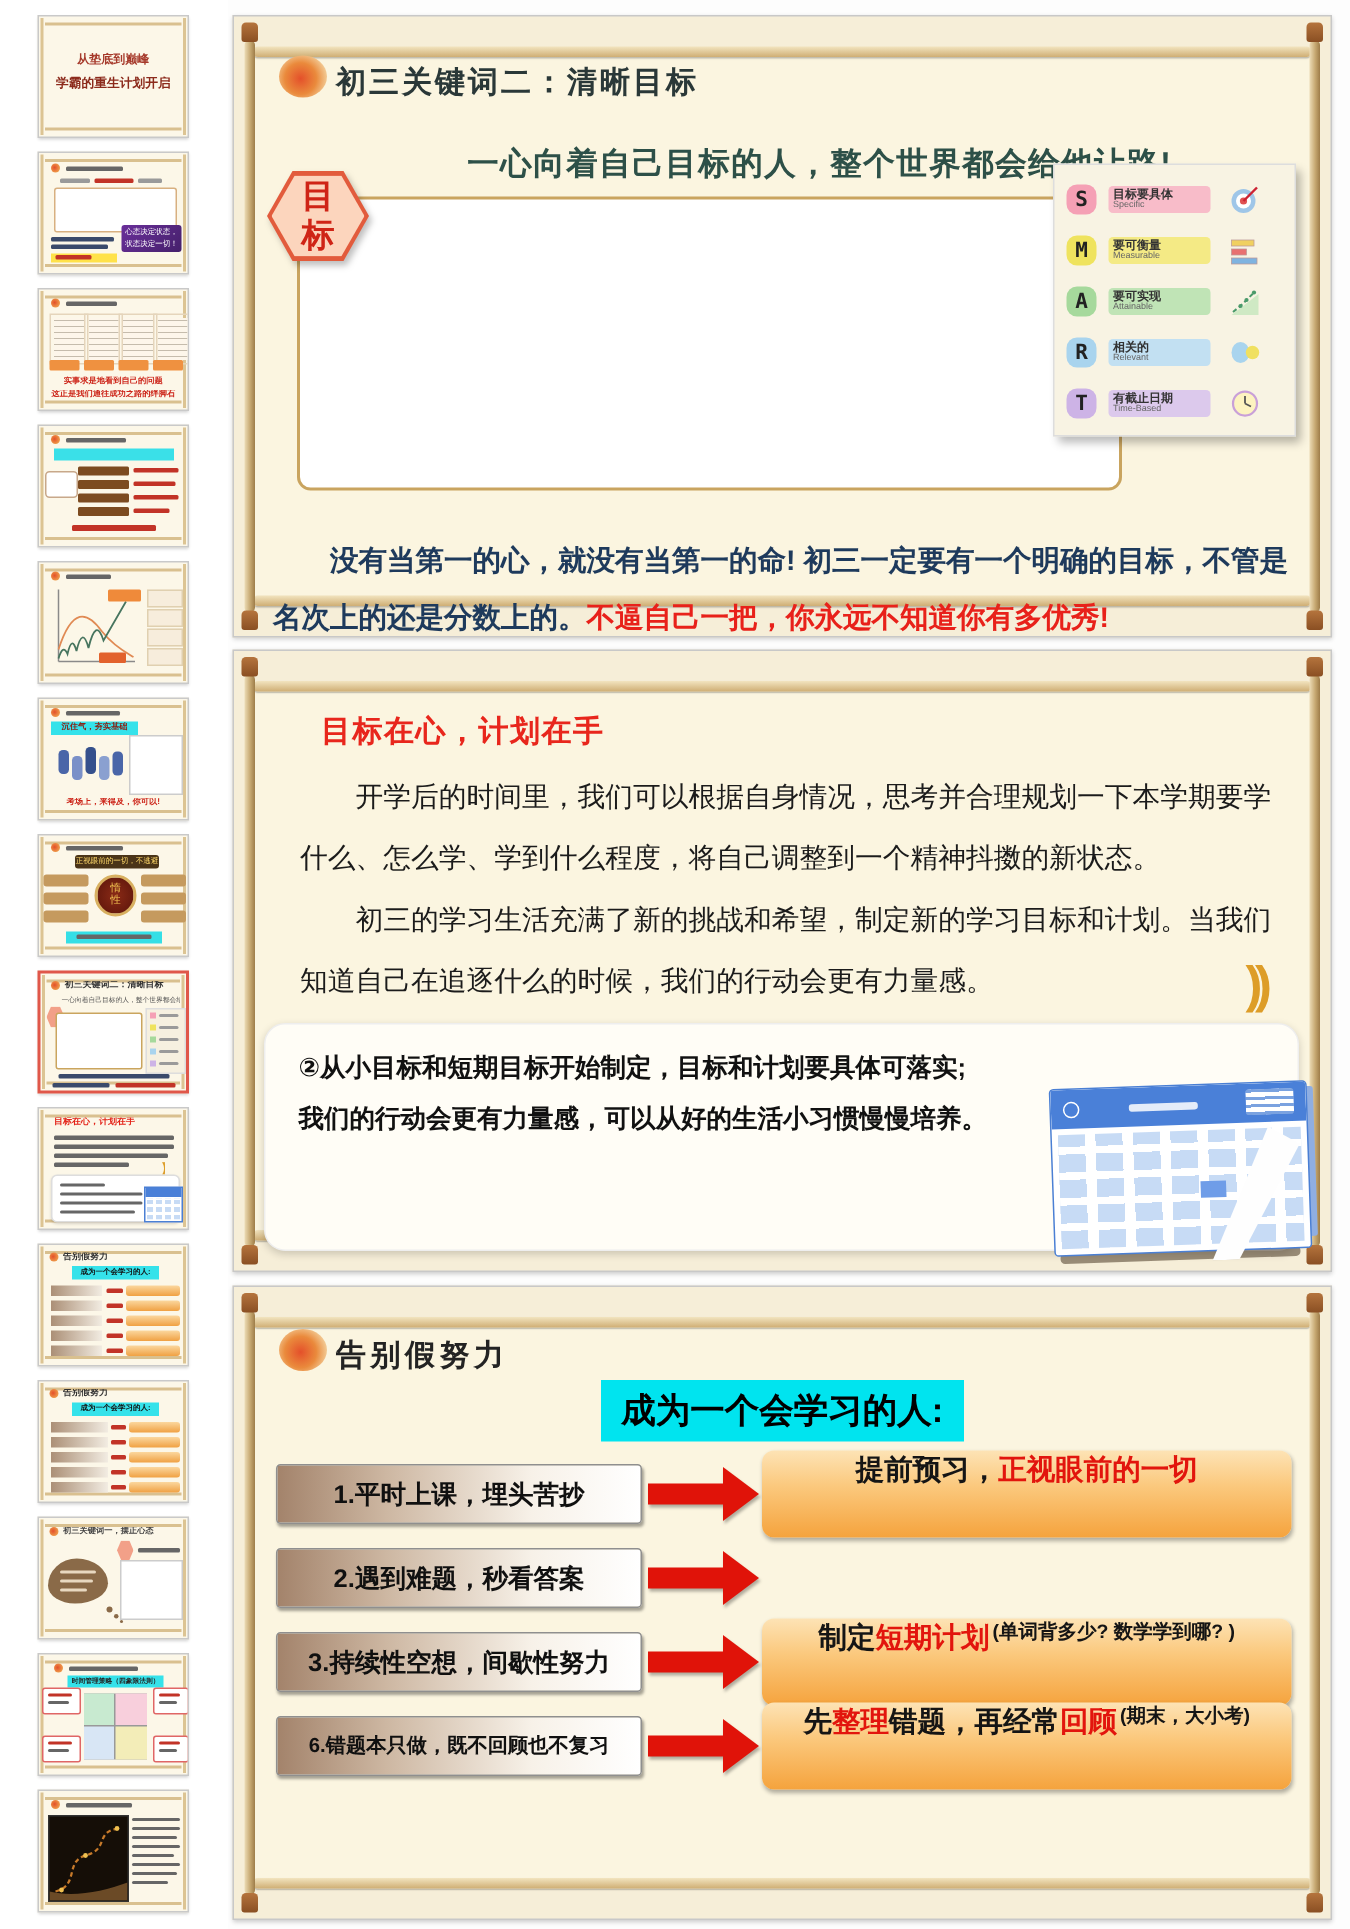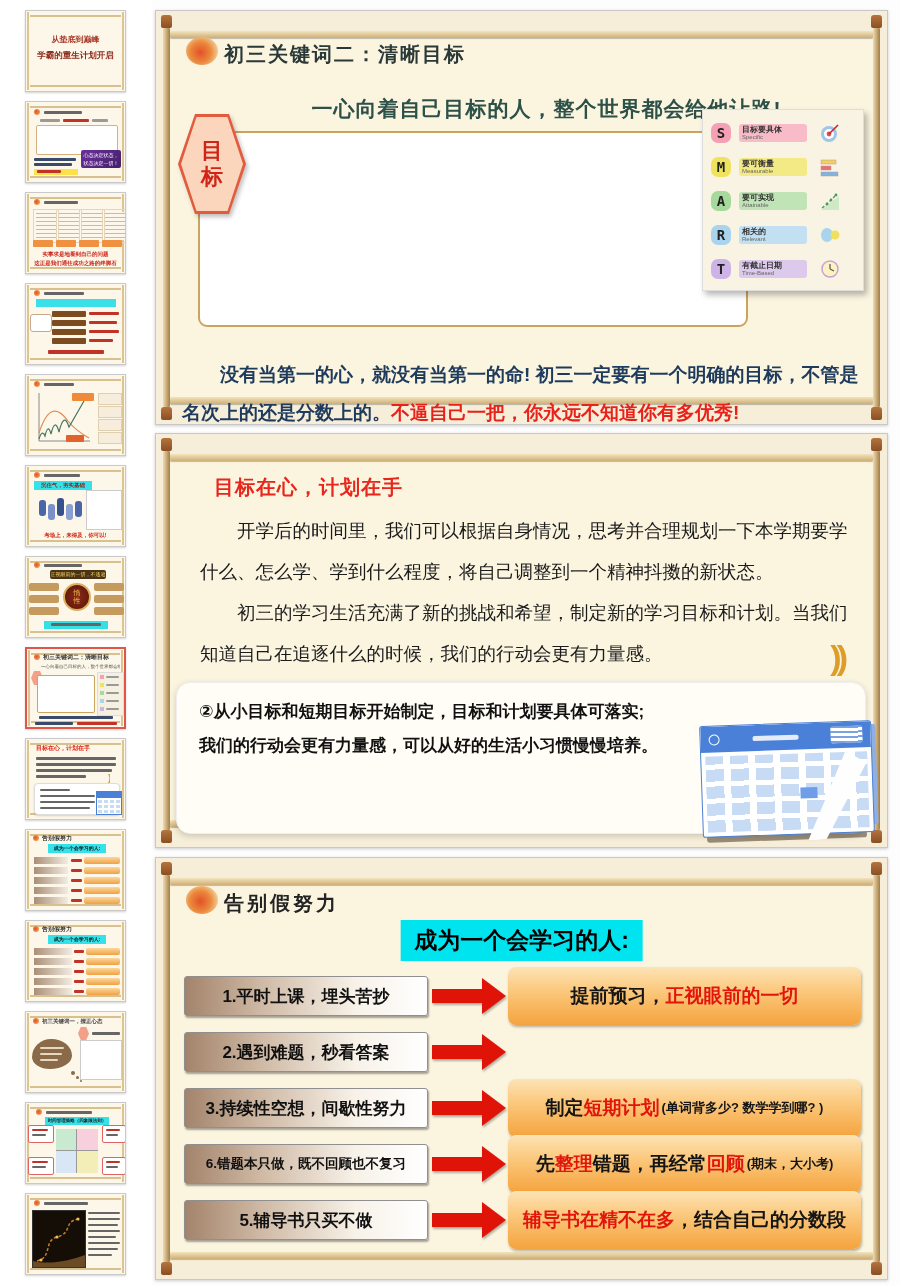--- a/index.html
+++ b/index.html
@@ -45,21 +45,21 @@
   .roller.t{top:20px}.roller.b{bottom:20px}
   .sun{position:absolute;width:32px;height:28px;border-radius:50%;
        background:radial-gradient(circle at 45% 55%,#e4502a 0%,#ea8a3c 45%,#f3cf9b 78%,rgba(243,223,180,0) 100%);}
 
   
   .s1-title{position:absolute;left:68px;top:30px;font-size:20px;font-weight:bold;color:#2a3838;letter-spacing:2px;}
   .s1-quote{position:absolute;left:80px;right:30px;top:84px;text-align:center;font-size:21px;
             font-weight:bold;color:#2d5048;letter-spacing:1px;}
   .s1-box{position:absolute;left:42px;top:120px;width:546px;height:192px;background:#fff;
           border:2px solid #c9a45f;border-radius:9px;}
-  .hex{position:absolute;left:22px;top:103px;width:68px;height:100px;
+  .hex{position:absolute;left:22px;top:103px;width:68px;height:60px;
        filter:drop-shadow(2px 3px 2px rgba(0,0,0,.25));}
   .hex .ho{position:absolute;inset:0;background:#e25b3c;
        clip-path:polygon(25% 0,75% 0,100% 50%,75% 100%,25% 100%,0 50%);}
   .hex .hi{position:absolute;inset:3px;background:#fcd5bd;
        clip-path:polygon(25% 0,75% 0,100% 50%,75% 100%,25% 100%,0 50%);}
   .hex .ht{position:absolute;left:50%;top:50%;transform:translate(-50%,-50%);width:26px;
        color:#cf2416;font-size:22px;line-height:26px;font-weight:bold;text-align:center;}
   .smart{position:absolute;left:546px;top:98px;width:162px;height:182px;background:#f8f3e3;
          border:1px solid #ddd;box-shadow:3px 4px 6px rgba(0,0,0,.28);padding:6px 6px 2px 8px;box-sizing:border-box;}
   .srow{display:flex;align-items:center;height:34px;}
@@ -108,21 +108,21 @@
   .row{display:flex;align-items:center;height:40px;margin-bottom:16px;}
   .lbox{flex:none;width:244px;height:40px;display:flex;align-items:center;justify-content:center;
         background:linear-gradient(90deg,#a3836b 0%,#cdb7a2 30%,#f7f1e8 70%,#ffffff 100%);
         border:1px solid #8f8f8f;border-radius:3px;box-shadow:1px 2px 2px rgba(0,0,0,.35);
         font-size:17px;font-weight:bold;color:#101010;box-sizing:border-box;white-space:nowrap;}
   .lbox.sm{font-size:13.5px;}
   .arr{flex:none;width:80px;height:40px;position:relative;filter:drop-shadow(1px 2px 1px rgba(0,0,0,.3));}
   .arr i{position:absolute;left:4px;right:24px;top:13px;height:14px;background:#e01309;}
   .arr b{position:absolute;right:2px;top:2px;width:0;height:0;
          border-left:24px solid #e01309;border-top:18px solid transparent;border-bottom:18px solid transparent;}
-  .rbox{flex:1;height:58px;display:flex;align-items:center;justify-content:center;
+  .rbox{flex:1;height:58px;display:flex;align-items:flex-start;justify-content:center;
         background:linear-gradient(180deg,#fde3b5 0%,#fbc97e 40%,#f5a33d 100%);
         border-radius:8px;box-shadow:1px 2px 3px rgba(0,0,0,.3);
         font-size:19px;font-weight:bold;color:#151515;white-space:nowrap;}
   .seg-red{color:#e2150d;} .seg-small{font-size:13px;font-weight:600;margin-left:2px;}
 
   .hexmini{clip-path:polygon(25% 0,75% 0,100% 50%,75% 100%,25% 100%,0 50%);}
 </style>
 </head>
 <body>
 
@@ -579,26 +579,15 @@
             <b></b>
           </div>
         <div class="rbox">
             <span>先</span>
             <span class="seg-red">整理</span>
             <span>错题，再经常</span>
             <span class="seg-red">回顾</span>
             <span class="seg-small">(期末，大小考)</span>
           </div>
       </div>
-      <div class="row">
-        <div class="lbox">5.辅导书只买不做</div>
-        <div class="arr">
-            <i></i>
-            <b></b>
-          </div>
-        <div class="rbox">
-            <span class="seg-red">辅导书在精不在多</span>
-            <span>，结合自己的分数段</span>
-          </div>
-      </div>
     </div>
   </div>
 </div>
 
 </body></html>

